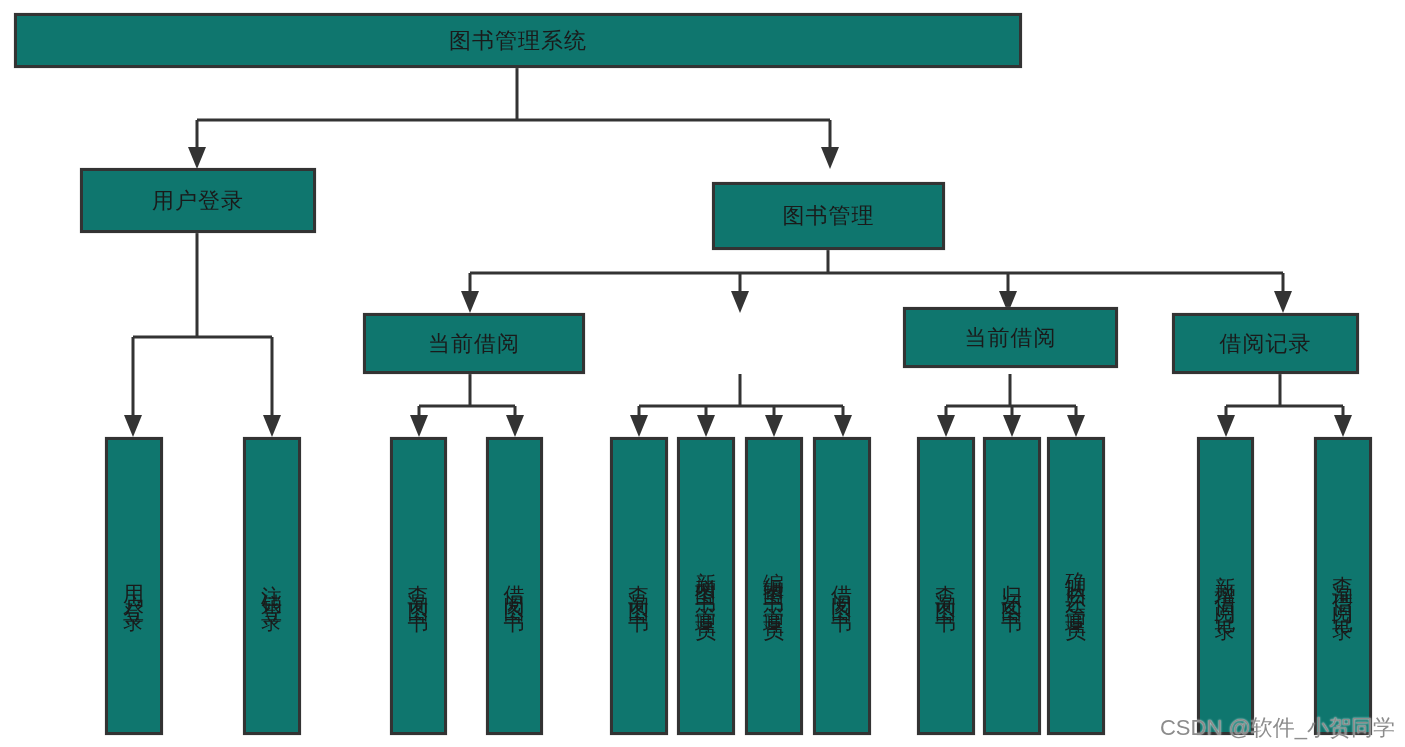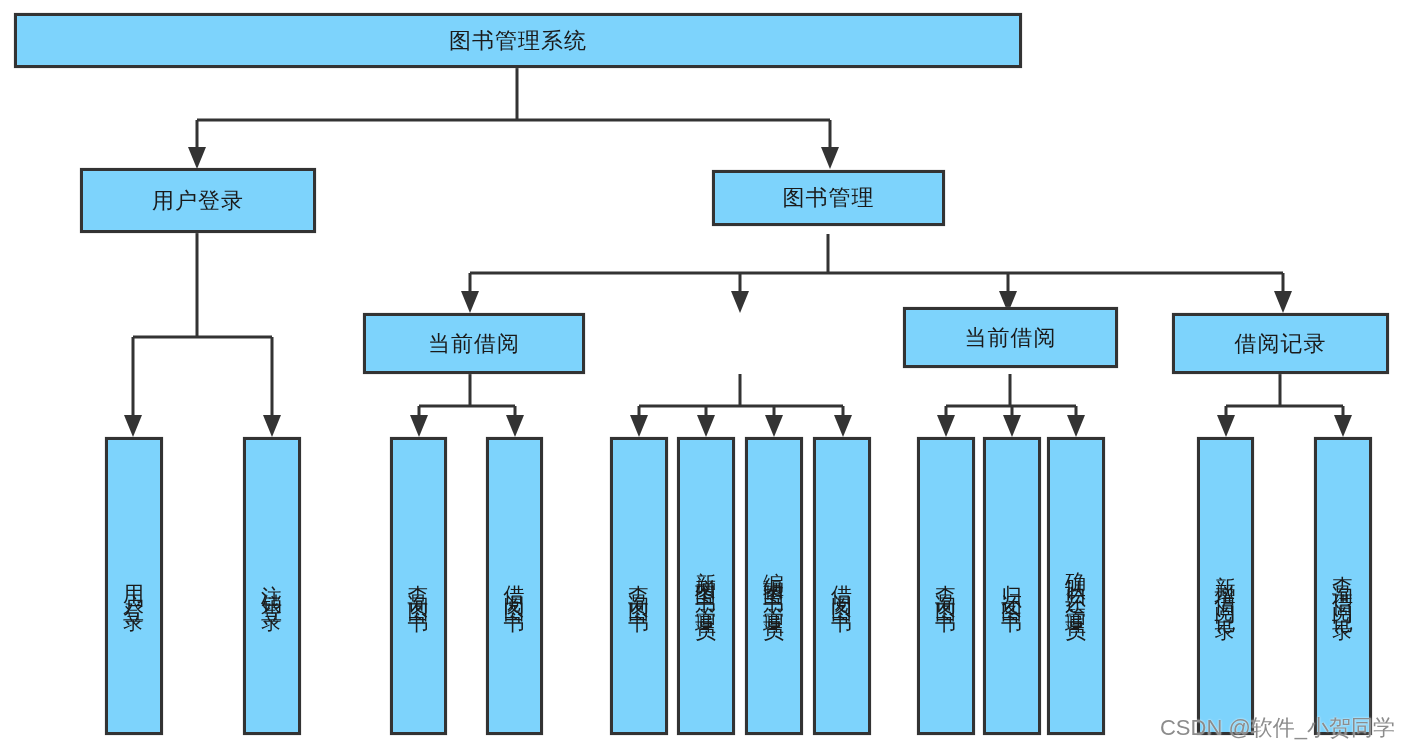--- a/index.html
+++ b/index.html
@@ -1,21 +1,21 @@
 <!DOCTYPE html>
 <html><head>
 <meta charset="utf-8">
 <style>
   html,body{margin:0;padding:0;background:#fff;}
   #stage{
     position:relative;width:1405px;height:747px;background:#ffffff;overflow:hidden;
     font-family:"Liberation Sans","DejaVu Sans",sans-serif;
   }
   .box{
-    position:absolute;box-sizing:border-box;border:3px solid #333333;background:#7dd3fc;
+    position:absolute;box-sizing:border-box;border:3px solid #333333;background:#0f766e;
     display:flex;align-items:center;justify-content:center;color:#1a1a1a;
     box-shadow:0 0 1px #9a9a9a;
   }
   .h-label{font-size:22px;letter-spacing:1px;white-space:nowrap;}
   .v-label{
     writing-mode:vertical-rl;text-orientation:mixed;
     font-size:21px;line-height:1;letter-spacing:9px;white-space:nowrap;
   }
   .v-label.tight{letter-spacing:7px;}
   #connectors{position:absolute;left:0;top:0;}
@@ -76,31 +76,31 @@
     </g>
   </svg>
 
   <div class="box" style="left:14px;top:13px;width:1008px;height:55px">
     <span class="h-label">图书管理系统</span>
   </div>
 
   <div class="box" style="left:80px;top:168px;width:236px;height:65px">
     <span class="h-label">用户登录</span>
   </div>
-  <div class="box" style="left:712px;top:170px;width:233px;height:56px">
+  <div class="box" style="left:712px;top:182px;width:233px;height:68px">
     <span class="h-label">图书管理</span>
   </div>
 
   <div class="box" style="left:363px;top:313px;width:222px;height:61px">
     <span class="h-label">当前借阅</span>
   </div>
   <div class="box" style="left:903px;top:307px;width:215px;height:61px">
     <span class="h-label">当前借阅</span>
   </div>
-  <div class="box" style="left:1172px;top:313px;width:217px;height:61px">
+  <div class="box" style="left:1172px;top:313px;width:187px;height:61px">
     <span class="h-label">借阅记录</span>
   </div>
 
   <div class="box" style="left:105px;top:437px;width:58px;height:298px">
     <span class="v-label">用户登录</span>
   </div>
   <div class="box" style="left:243px;top:437px;width:58px;height:298px">
     <span class="v-label">注销登录</span>
   </div>
 

